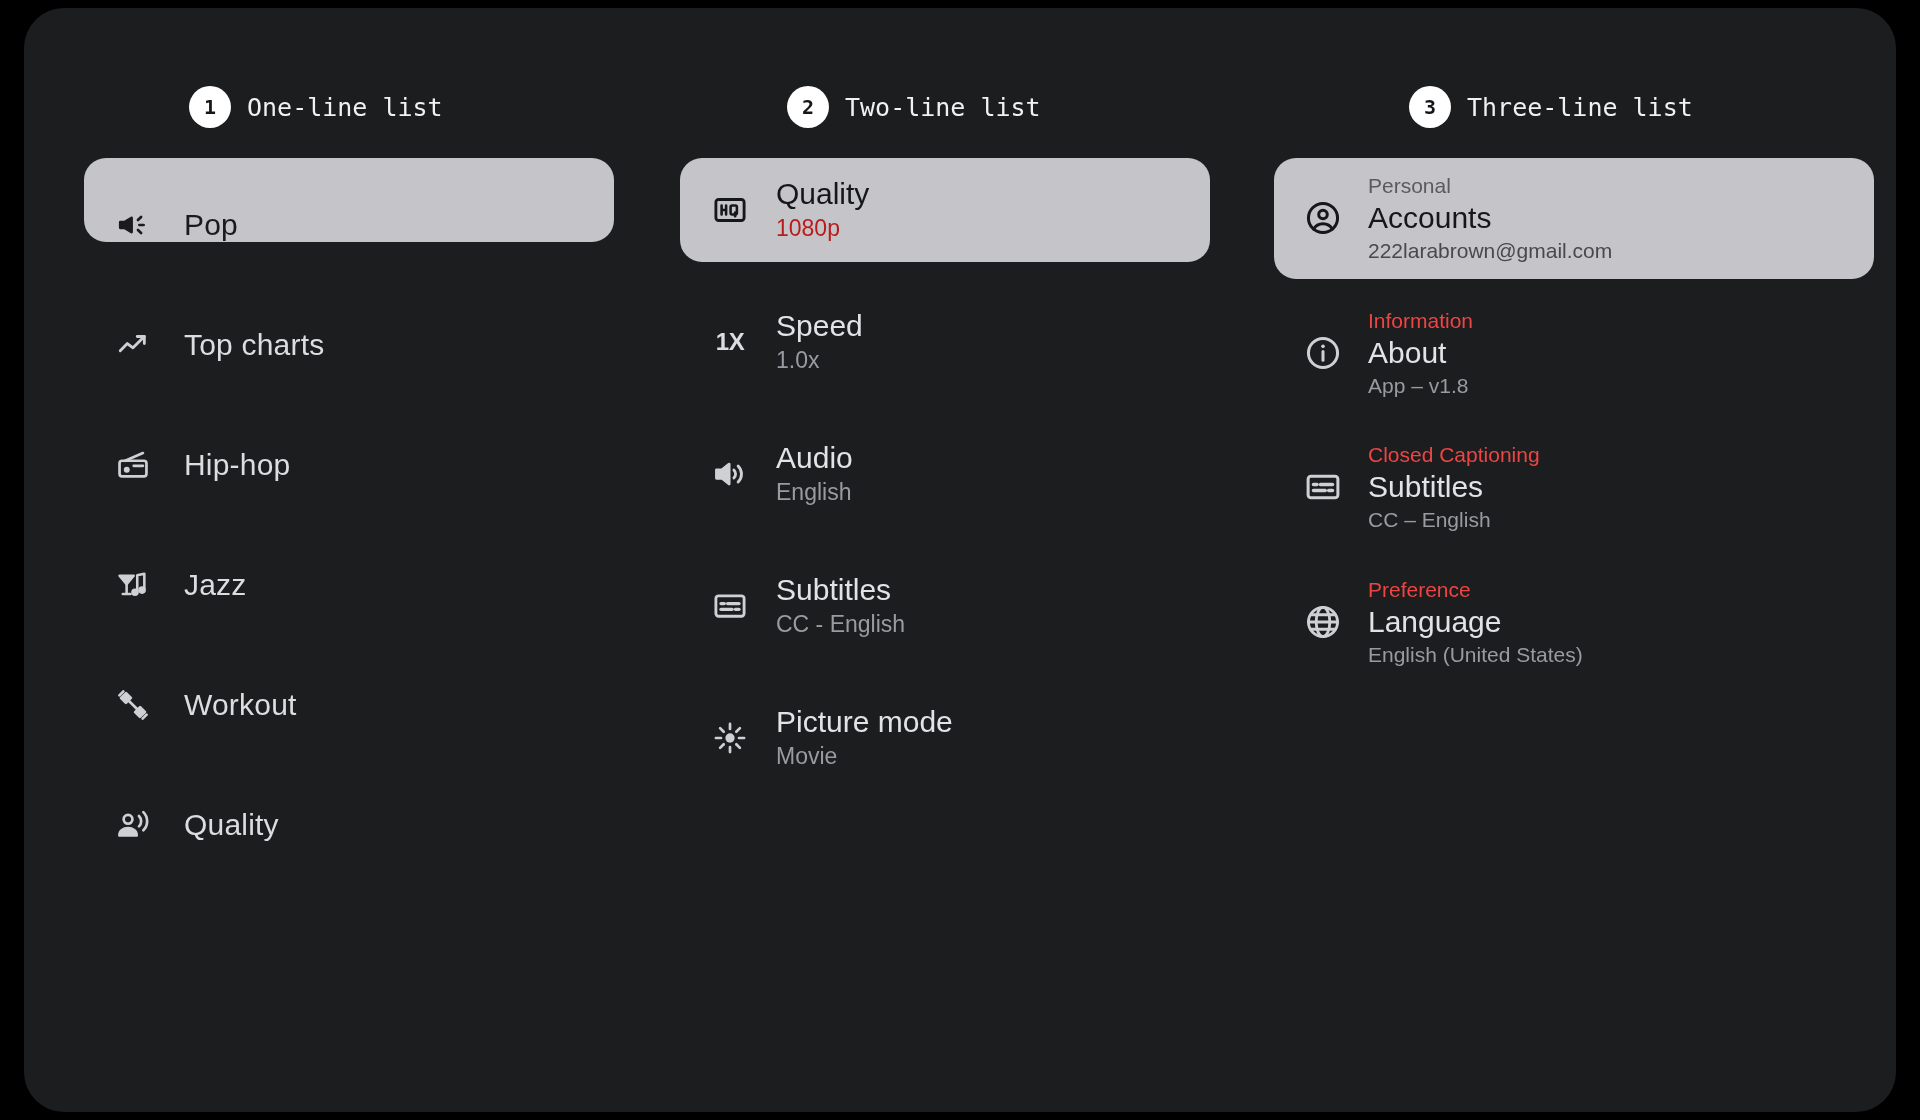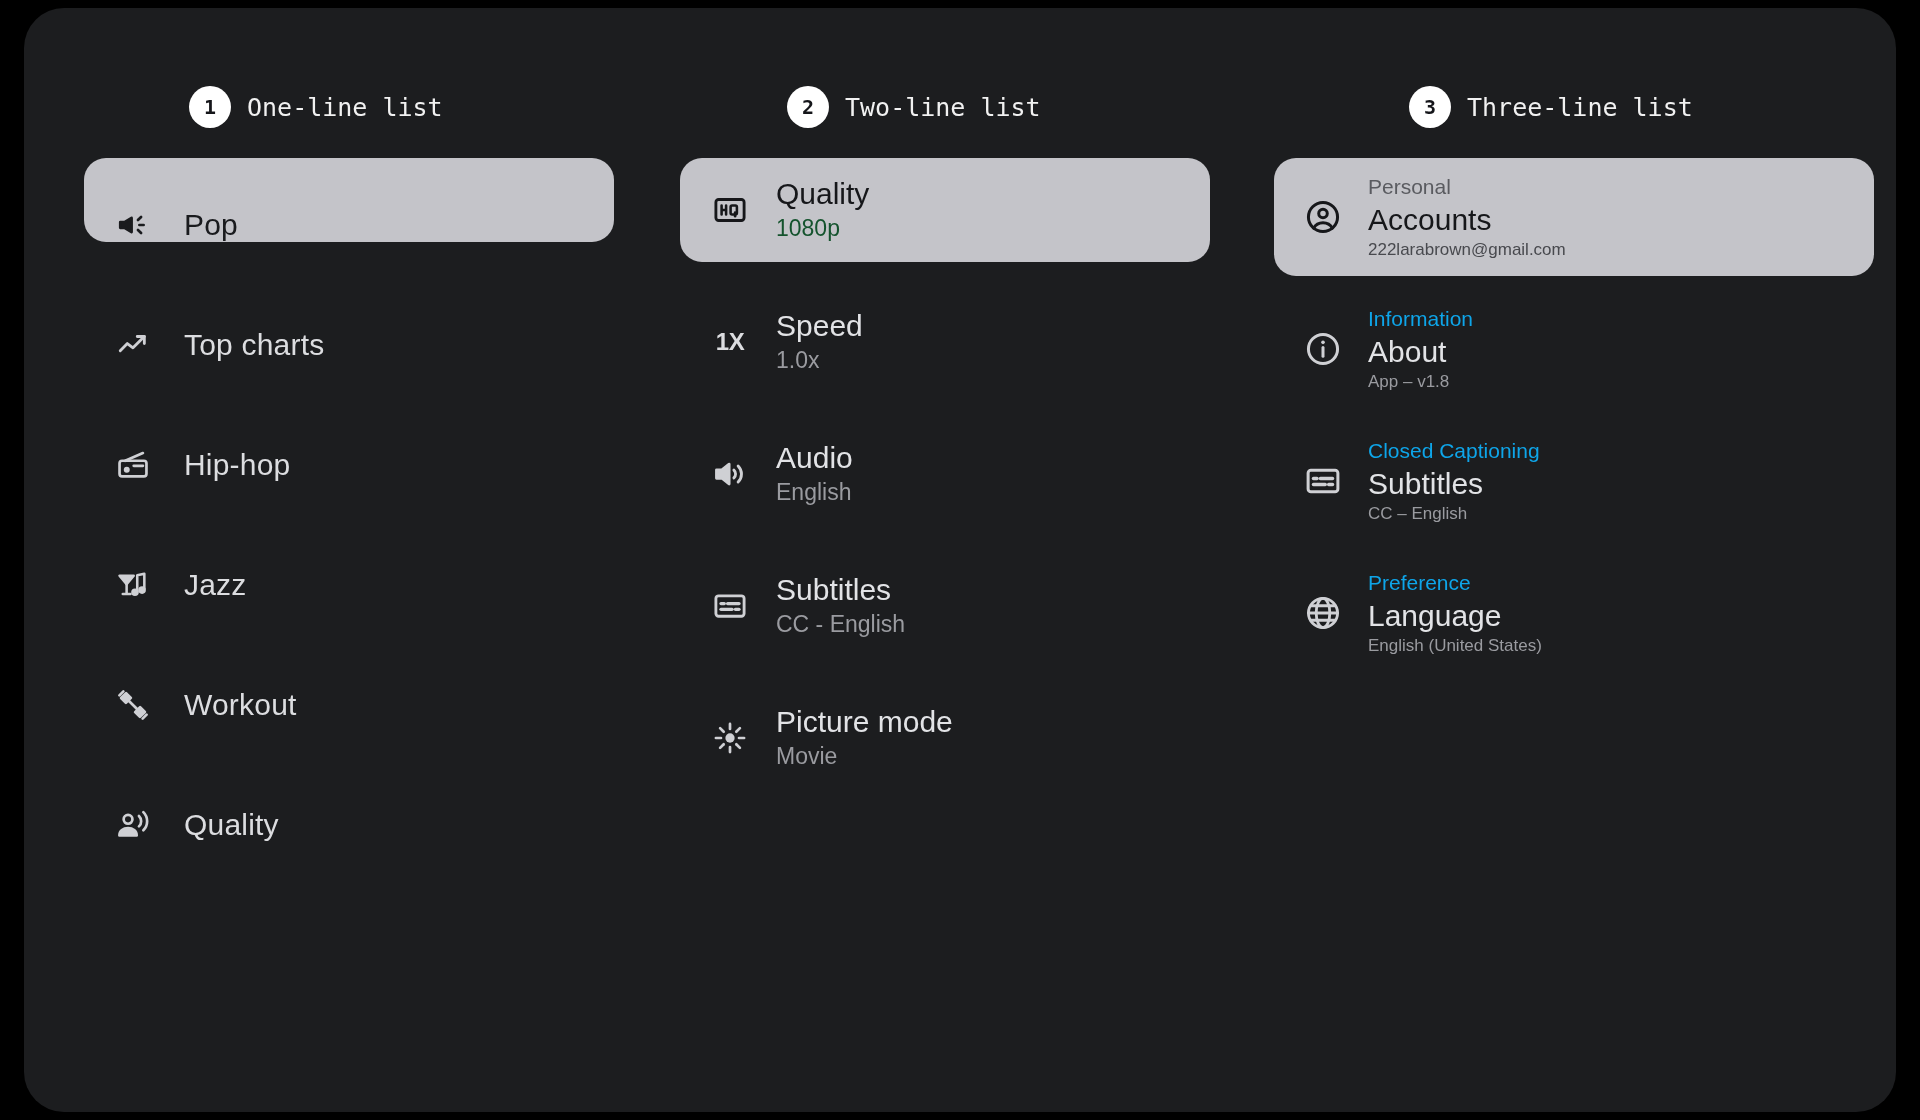--- a/index.html
+++ b/index.html
@@ -72,35 +72,35 @@
   .ico2 { width:36px; height:36px; flex:none; display:block; }
   .ico2txt {
     width:36px; flex:none; text-align:center;
     font-size:24px; font-weight:700; color:#dcdde0;
     font-family:"Liberation Sans", sans-serif; letter-spacing:-.5px;
   }
   .r2text { display:flex; flex-direction:column; gap:3px; }
   .r2title { font-size:30px; color:#e2e3e6; line-height:1.15; white-space:nowrap; }
   .r2sub   { font-size:23px; color:#9a9ba0; line-height:1.2; white-space:nowrap; }
   .row2.selected .r2title { color:#16171a; }
-  .row2.selected .r2sub   { color:#14532d; }
+  .row2.selected .r2sub   { color:#b91c1c; }
   .col2 .gap { height:28px; }
 
   
   .row3 {
     display:flex; align-items:center;
     min-height:118px; padding:14px 0 14px 30px; gap:26px;
     border-radius:22px;
   }
   .row3.selected { background:#c4c4c9; }
   .ico3 { width:38px; height:38px; flex:none; display:block; }
   .r3text { display:flex; flex-direction:column; gap:1px; }
-  .r3over  { font-size:21px; color:#0ea5e9; line-height:1.3; white-space:nowrap; }
+  .r3over  { font-size:21px; color:#ef4444; line-height:1.3; white-space:nowrap; }
   .r3title { font-size:30px; color:#e2e3e6; line-height:1.2; white-space:nowrap; }
-  .r3sub   { font-size:17px; color:#9a9ba0; line-height:1.3; white-space:nowrap; }
+  .r3sub   { font-size:21px; color:#9a9ba0; line-height:1.3; white-space:nowrap; }
   .row3.selected .r3over  { color:#5a5b60; }
   .row3.selected .r3title { color:#16171a; }
   .row3.selected .r3sub   { color:#48494e; }
   .col3 .gap { height:14px; }
 </style>
 </head>
 <body>
 
 <div class="screen">
 

